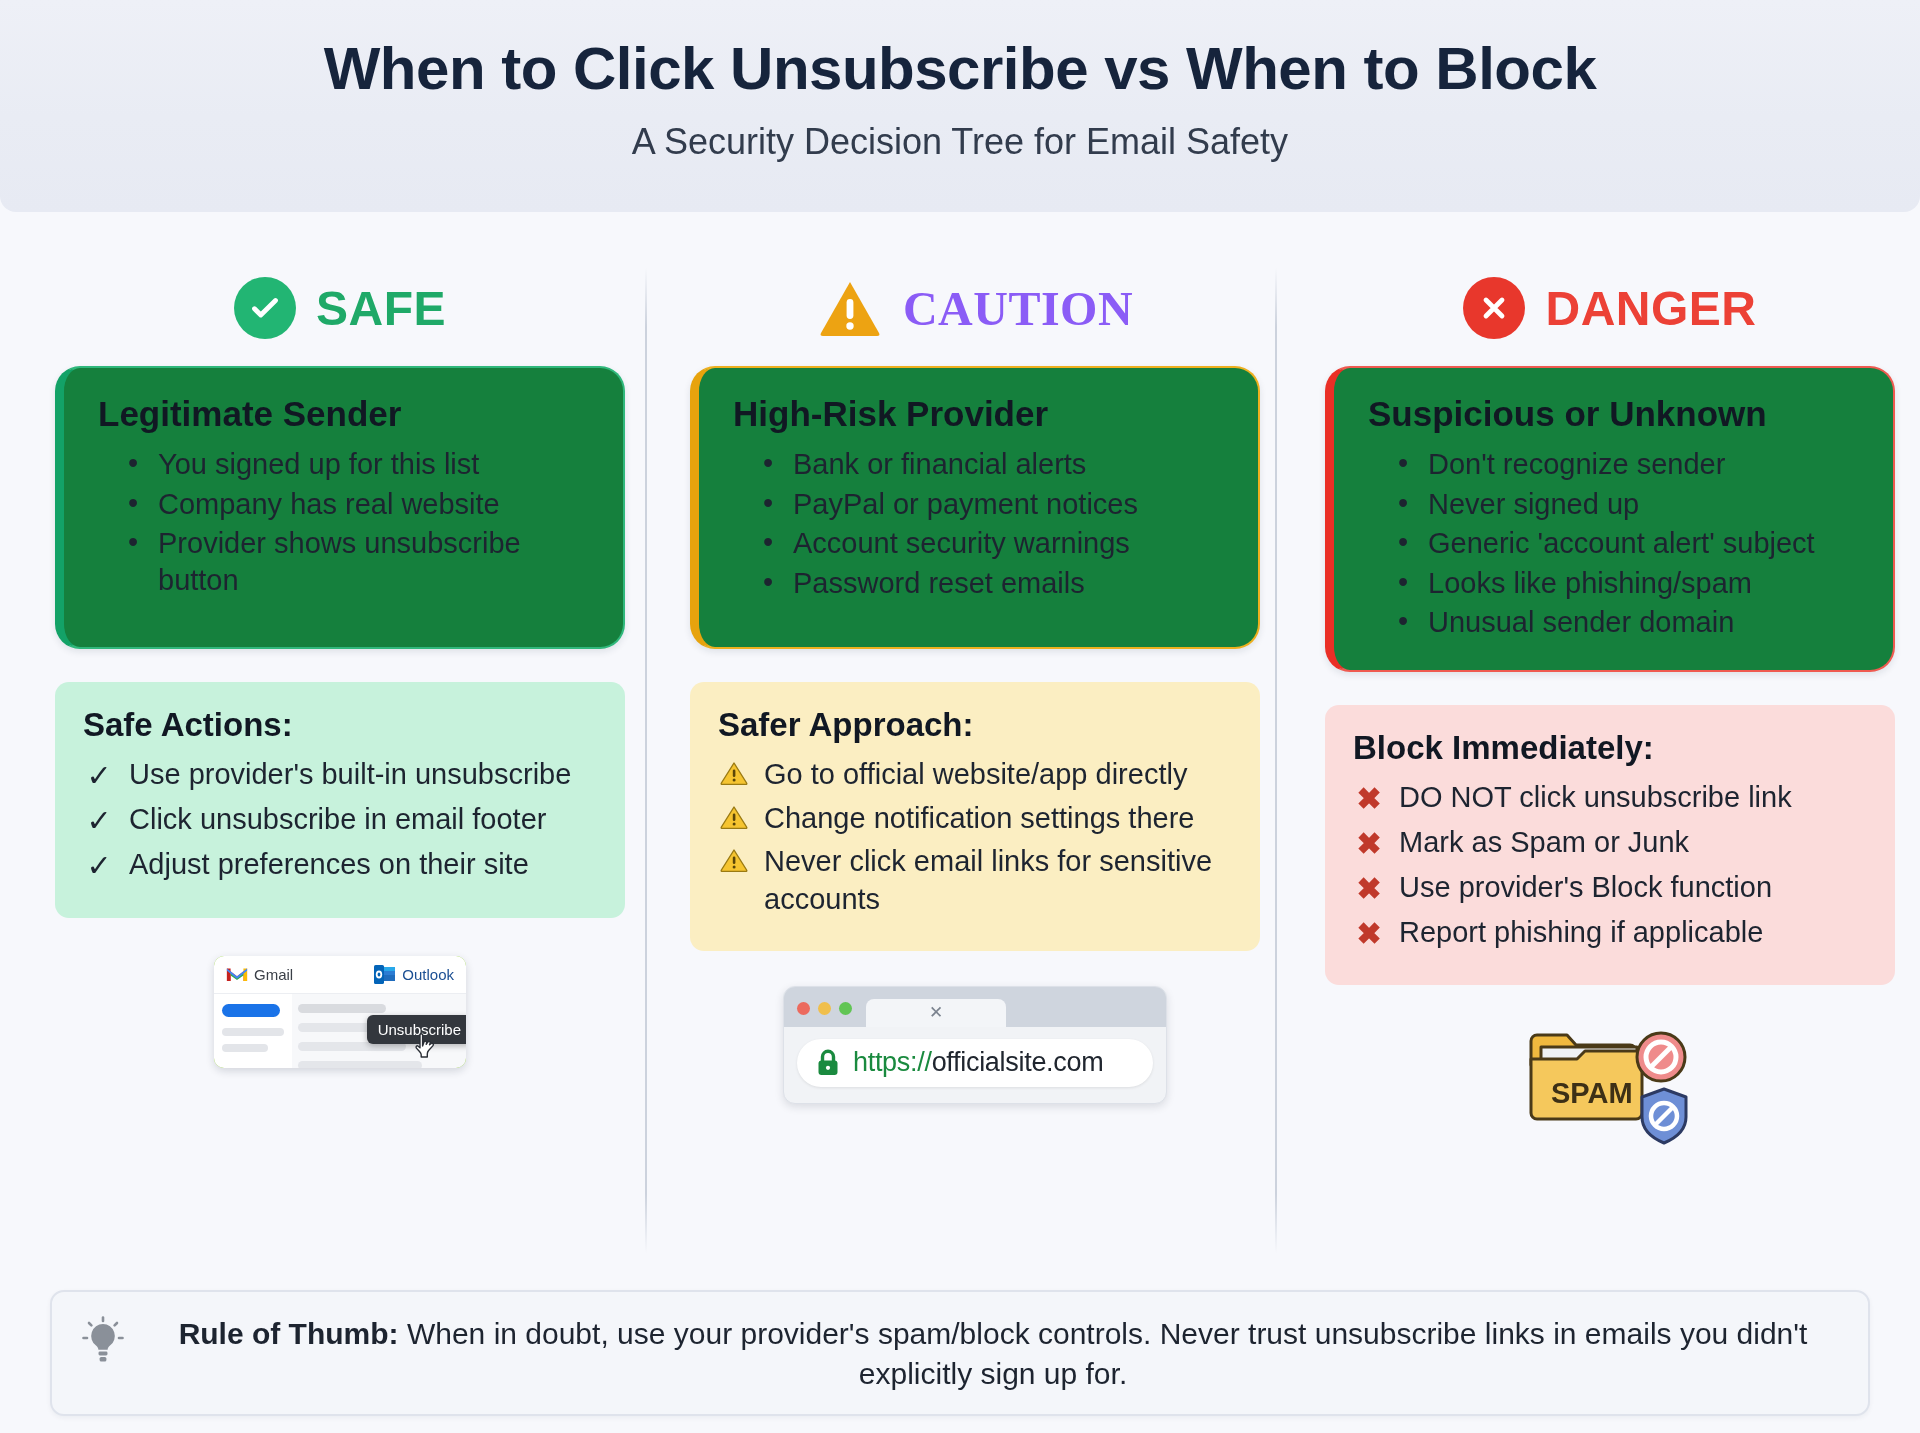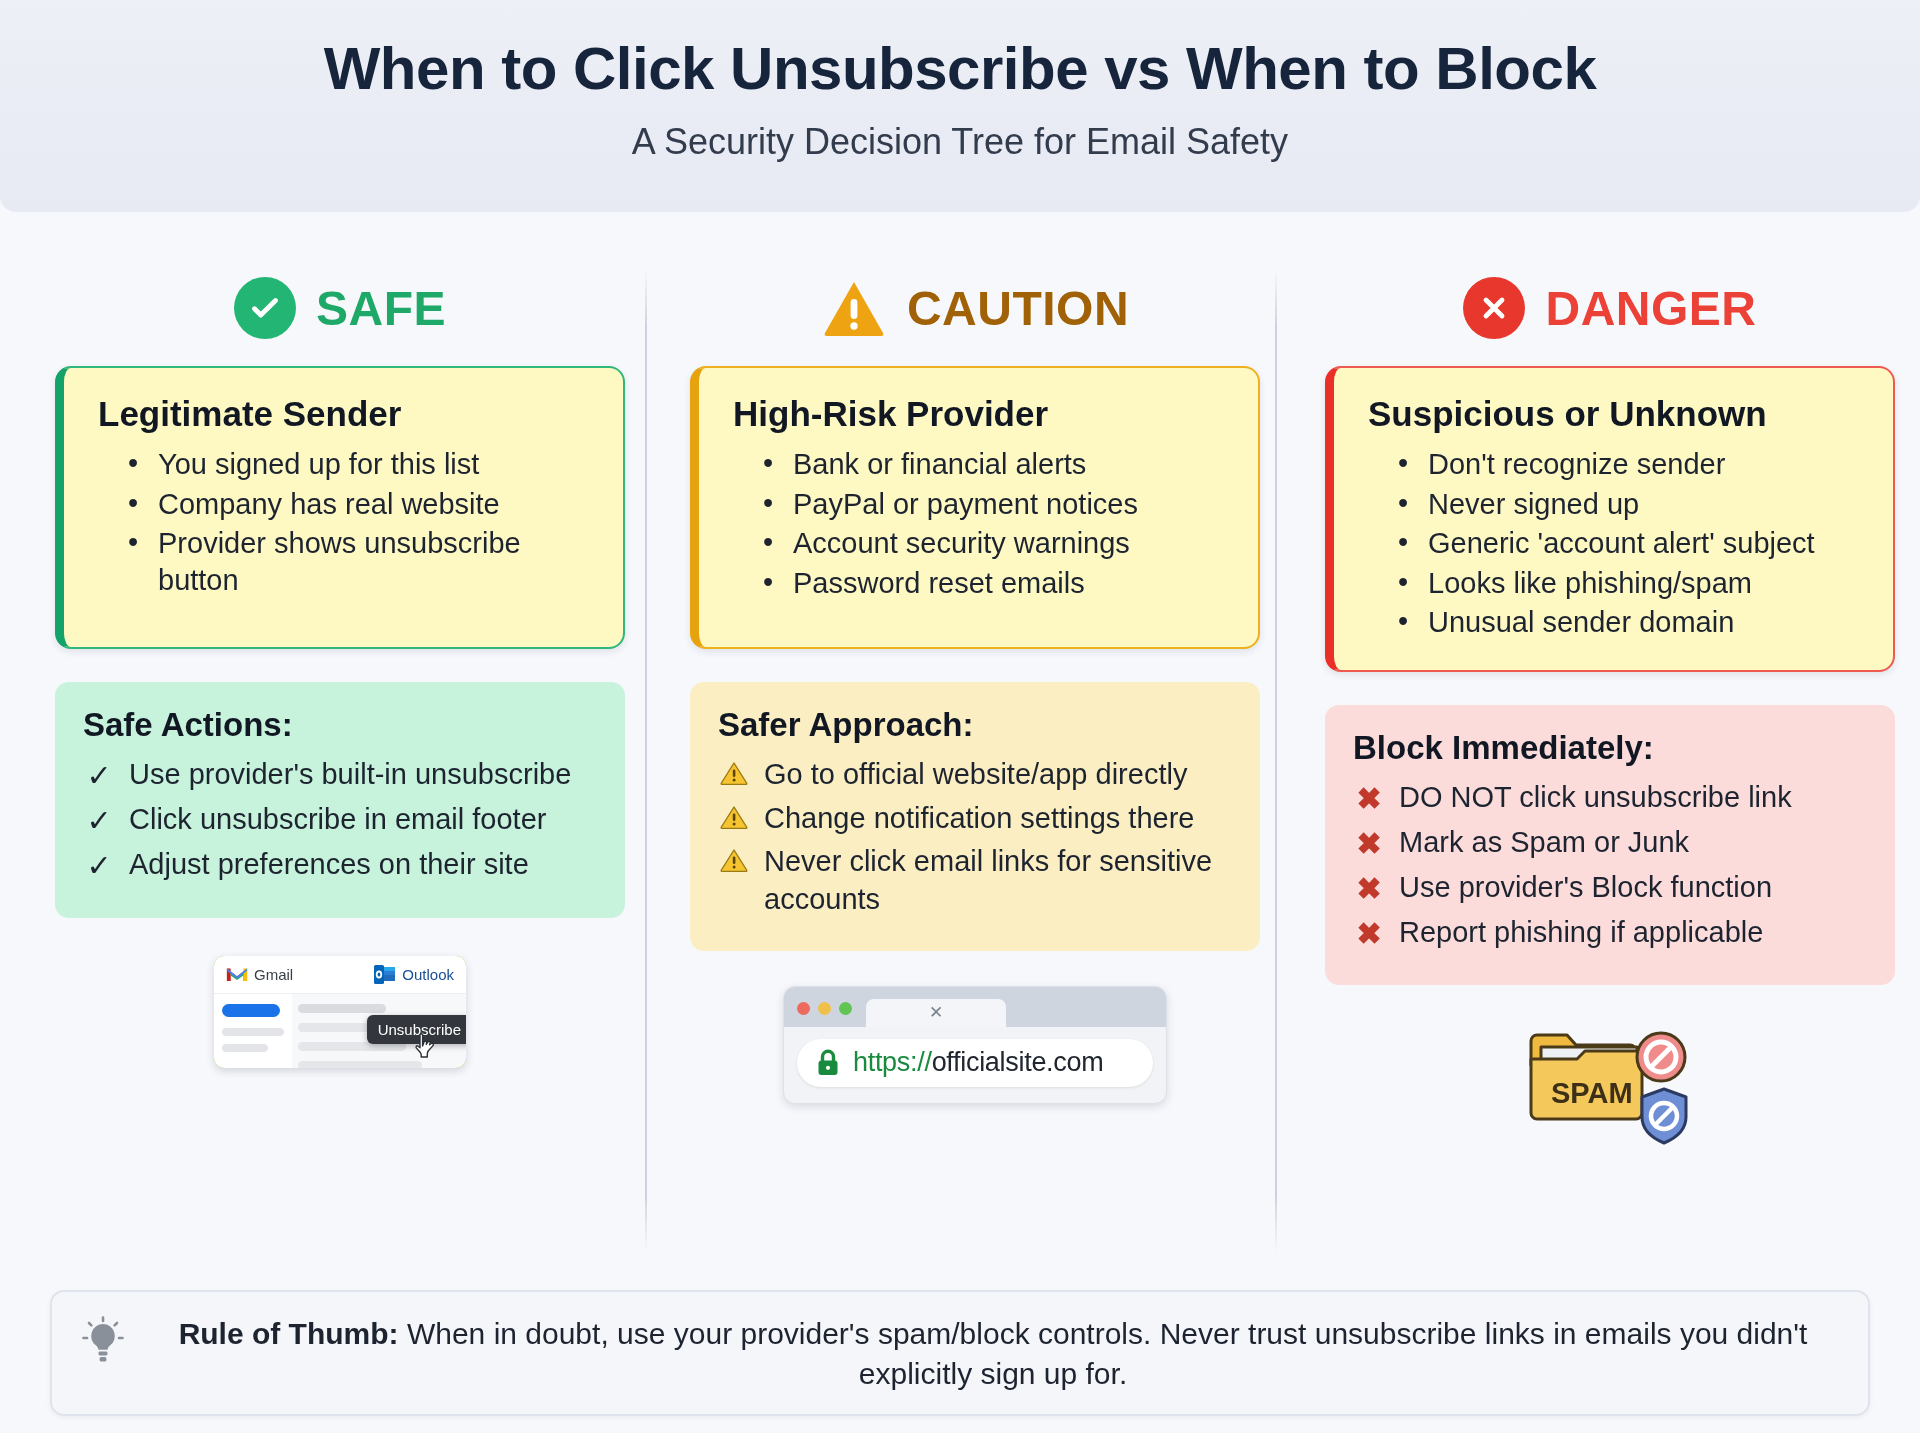--- a/index.html
+++ b/index.html
@@ -77,29 +77,29 @@
   .badge.green { background: #22b573; }
   .badge.red   { background: #e8372c; }
   .badge svg { display: block; }
   .tri-badge { width: 66px; height: 62px; display:block; flex: 0 0 auto; }
   .col-title {
     font-size: 48px;
     font-weight: bold;
     letter-spacing: 0.5px;
   }
   .col-title.green  { color: #1fa968; }
-  .col-title.amber  { color: #a16207; }
+  .col-title.amber  { color: #8b5cf6; font-family: Liberation Serif, serif; }
   .col-title.red    { color: #ec4136; }
 
   
   .card {
     position: relative;
     margin-top: 18px;
-    background: #fef9c3;
-    border-radius: 16px;
+    background: #15803d;
+    border-radius: 25px;
     padding: 26px 24px 26px 34px;
     box-shadow: 0 3px 7px rgba(24,36,60,0.10);
     min-height: 283px;
   }
   .card.green { border: 2px solid #30b87c; border-left: 9px solid #13a267; }
   .card.amber { border: 2px solid #eeb01f; border-left: 9px solid #e7a30d; }
   .card.red   { border: 2px solid #ef5a50; border-left: 9px solid #ea2f26; }
   .card h3 {
     font-size: 35px;
     font-weight: bold;

